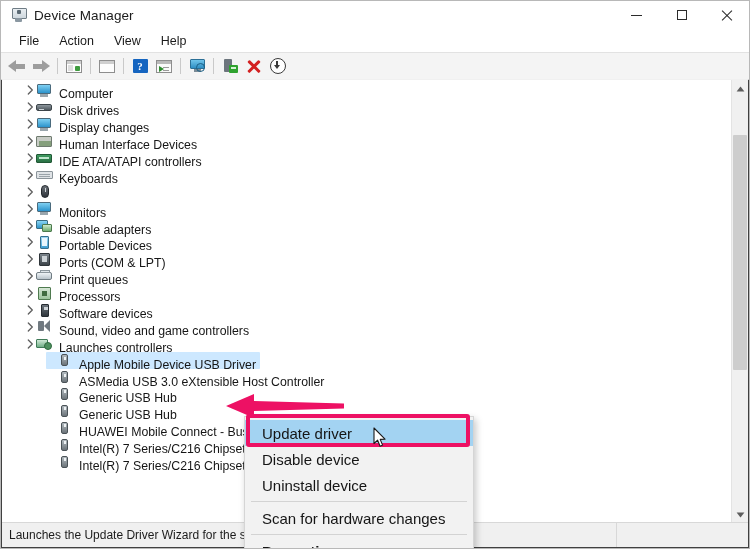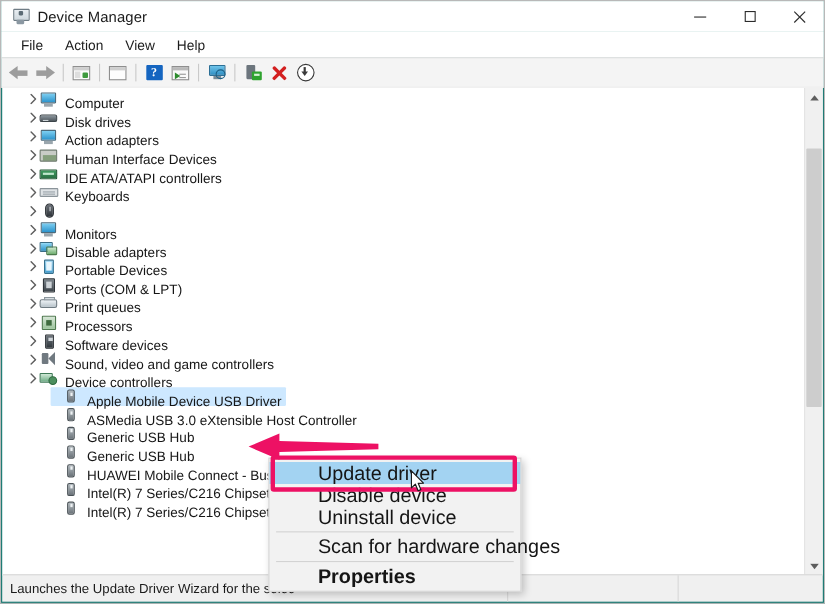--- a/index.html
+++ b/index.html
@@ -4,21 +4,21 @@
 <style>
   html,body{margin:0;padding:0;}
   body{
     width:750px;height:549px;overflow:hidden;
     background:#ffffff;
     font-family:"Liberation Sans","DejaVu Sans",sans-serif;
     -webkit-font-smoothing:antialiased;
   }
   #app{
     position:relative;width:750px;height:549px;
-    background:#0f766e;
+    background:#404040;
     border:1px solid #b8b8b8;
     box-sizing:border-box;
     overflow:hidden;
   }
 
   
   .titlebar{
     position:relative;height:28px;background:#ffffff;
     display:flex;align-items:center;
   }
@@ -229,22 +229,22 @@
     position:absolute;left:1px;right:1px;background:#cdcdcd;border-radius:1px;
   }
 
   
   .ctxmenu{
     position:absolute;background:#f2f2f2;border:1px solid #d5d5d5;
     box-shadow:2px 3px 7px rgba(0,0,0,.22);
     padding:3px 0;z-index:40;
   }
   .ctx-item{
-    height:20px;display:flex;align-items:center;
-    padding-left:44px;font-size:18px;color:#151515;cursor:default;
+    height:26px;display:flex;align-items:center;
+    padding-left:17px;font-size:15px;color:#151515;cursor:default;
     white-space:nowrap;
   }
   .ctx-item.hl{background:#a3d3f2;}
   .ctx-item.bold{font-weight:bold;}
   .ctx-sep{height:1px;background:#d3d3d3;margin:3px 6px;}
 
   .hl-box{
     position:absolute;border:4px solid #ed1164;border-radius:3px;
     box-sizing:border-box;z-index:60;pointer-events:none;
   }
@@ -396,21 +396,21 @@
         <div class="row">
           <span class="chev">
             <svg width="7" height="10" viewBox="0 0 7 10">
               <path d="M1.3 1 L5.3 5 L1.3 9" fill="none" stroke="#5f5f5f" stroke-width="1.3" stroke-linecap="round" stroke-linejoin="round"></path>
             </svg>
           </span>
           <span class="ticon">
             <span class="i-mon"></span>
             <span class="i-mon-base"></span>
           </span>
-          <span class="label">Action adapters</span>
+          <span class="label">Display changes</span>
         </div>
         <div class="row">
           <span class="chev">
             <svg width="7" height="10" viewBox="0 0 7 10">
               <path d="M1.3 1 L5.3 5 L1.3 9" fill="none" stroke="#5f5f5f" stroke-width="1.3" stroke-linecap="round" stroke-linejoin="round"></path>
             </svg>
           </span>
           <span class="ticon">
             <span class="i-hid"></span>
           </span>
@@ -542,21 +542,21 @@
         <div class="row">
           <span class="chev">
             <svg width="7" height="10" viewBox="0 0 7 10">
               <path d="M1.3 1 L5.3 5 L1.3 9" fill="none" stroke="#5f5f5f" stroke-width="1.3" stroke-linecap="round" stroke-linejoin="round"></path>
             </svg>
           </span>
           <span class="ticon">
             <span class="i-stor"></span>
             <span class="i-stor2"></span>
           </span>
-          <span class="label">Device controllers</span>
+          <span class="label">Launches controllers</span>
         </div>
         <div class="row child selected">
           <div class="rowfill" style="width: 214px;"></div>
           <span class="chev"></span>
           <span class="ticon">
             <span class="i-usb-s"></span>
           </span>
           <span class="label">Apple Mobile Device USB Driver</span>
         </div>
         <div class="row child">

